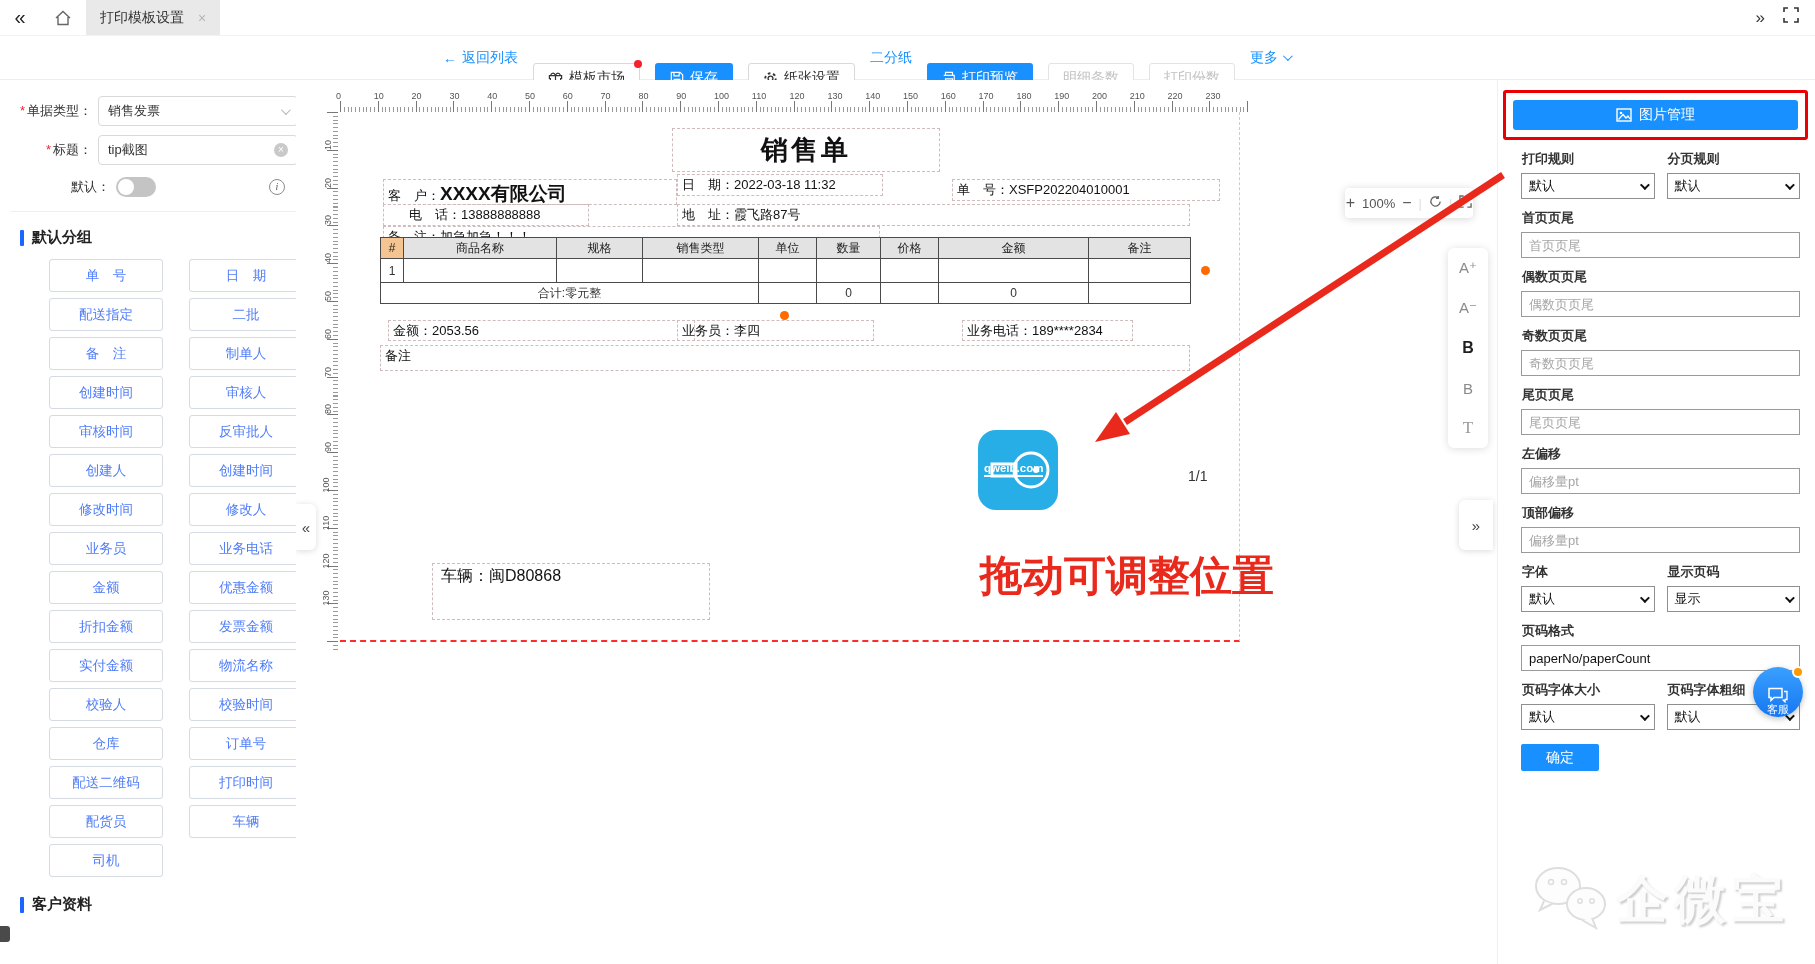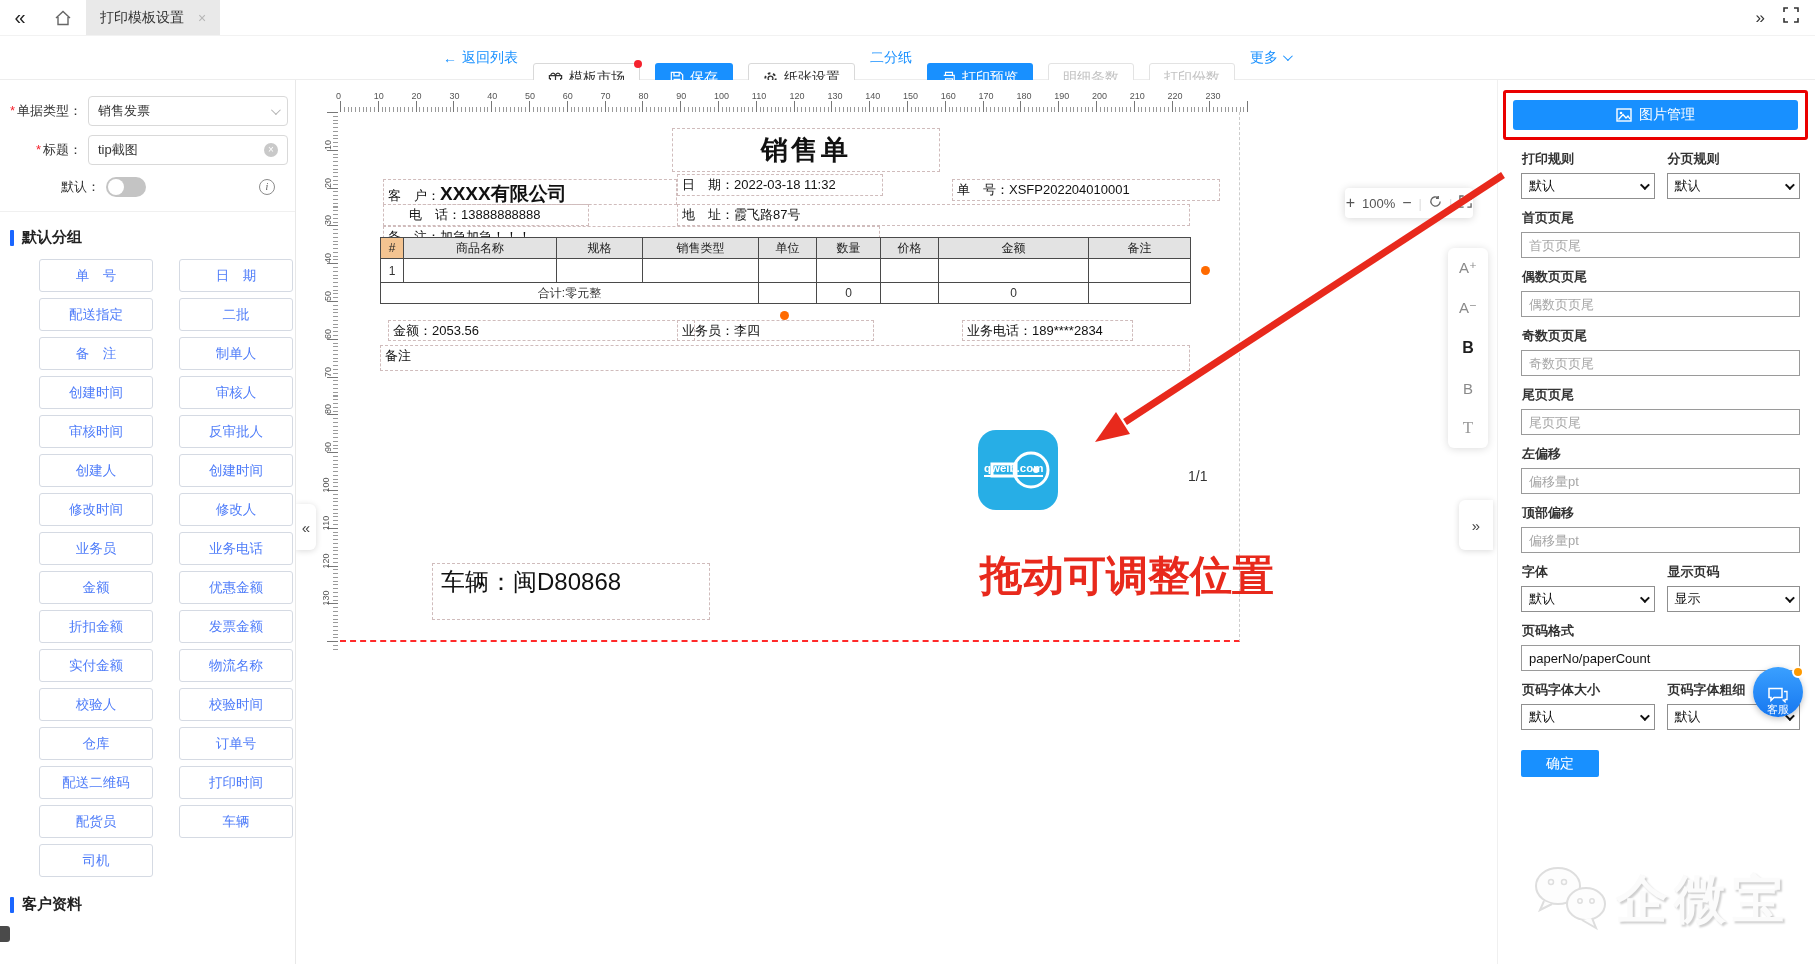--- a/index.html
+++ b/index.html
@@ -30,21 +30,21 @@
           border:1px solid transparent; background:#fff;margin-top:41px; }
   .tbtn.outline { border-color:#d9d9d9; color:#333; }
   .tbtn.primary { background:#1890ff; color:#fff; }
   .tbtn.disabled { border-color:#e3e3e3; color:#c2c2c2; }
   .reddot { position:absolute; right:-3px; top:-4px; width:8px; height:8px; border-radius:50%;
             background:#f5222d; }
   .chev-dn { display:inline-block; width:7px; height:7px; border-right:1.5px solid #1890ff;
              border-bottom:1.5px solid #1890ff; transform:rotate(45deg) translateY(-2px); }
 
   
-  .sidebar { position:absolute; left:0; top:80px; width:296px; height:884px; background:#fff;
+  .sidebar { position:absolute; left:10px; top:80px; width:296px; height:884px; background:#fff;
              border-right:1px solid #e8e8e8; overflow:hidden; padding-top:16px; }
   .srow { display:flex; align-items:center; margin-bottom:9px; }
   .slabel { width:82px; text-align:right; font-size:13px; color:#333; flex:none; }
   .req { color:#f5222d; margin-right:2px; }
   .sselect, .sinput { width:200px; height:30px; border:1px solid #d9d9d9; border-radius:4px;
                       margin-left:6px; display:flex; align-items:center; justify-content:space-between;
                       padding:0 9px; font-size:13px; color:#333; background:#fff;gap:14px; }
   .cv-thin { width:7px; height:7px; border-right:1.5px solid #b3b3b3; border-bottom:1.5px solid #b3b3b3;
              transform:rotate(45deg) translateY(-2px); }
   .clear-ic { width:14px; height:14px; border-radius:50%; background:#c9c9c9; color:#fff;
@@ -93,21 +93,21 @@
 
   table.inv { position:absolute; left:40px; top:125px; width:810px; border-collapse:collapse;
               table-layout:fixed; }
   table.inv th, table.inv td { border:1px solid #4a4a4a; font-size:12px; text-align:center;
                                padding:0; height:21px; overflow:hidden; white-space:nowrap; }
   table.inv th { background:#e3e3e3; font-weight:400; color:#222; }
   table.inv th:first-child { background:#f4c491; }
   table.inv tr.r1 td { height:24px; }
   .odot { position:absolute; width:9px; height:9px; border-radius:50%; background:#ff6a00; z-index:5; }
 
-  .vehicle-box { left:92px; top:451px; width:278px; height:57px; font-size:24px; color:#111;
+  .vehicle-box { left:92px; top:451px; width:278px; height:57px; font-size:16px; color:#111;
                  padding:2px 8px; }
   .logo { position:absolute; left:638px; top:318px; width:80px; height:80px; border-radius:18px;
           background:#27aee6; display:flex; align-items:center; justify-content:center; }
   .logo span { position:absolute; left:6px; top:32px; color:#fff; font-size:11.5px; font-weight:700;
                border-bottom:2px solid #fff; padding-bottom:1px; }
   .page-ind { position:absolute; left:848px; top:356px; font-size:14px; color:#333; }
   .tip-text { position:absolute; left:684px; top:468px; font-size:42px; color:#e8291c;
               font-weight:600; white-space:nowrap; z-index:20; }
 
   .zoom-pill { position:absolute; left:1049px; top:108px; width:128px; height:30px; background:#fff;
@@ -138,21 +138,21 @@
   .pcols { display:flex; gap:12px; }
   .pcols > div { flex:1; }
   .pselect { height:26px; border:1px solid #8f8f8f; display:flex; align-items:center;
              justify-content:space-between; padding:0 7px; font-size:13px; color:#111;
              background:#fff; cursor:pointer; }
   .cv-bold { width:7px; height:7px; border-right:2px solid #111; border-bottom:2px solid #111;
              transform:rotate(45deg) translateY(-2px); }
   .pinput { width:100%; height:26px; border:1px solid #9a9a9a; padding:0 7px; font-size:13px;
             color:#111; font-family:"Liberation Sans","DejaVu Sans",sans-serif; }
   .pinput::placeholder { color:#a6a6a6; }
-  .confirm-btn { margin-top:20px; width:78px; height:27px; background:#1890ff; color:#fff;
+  .confirm-btn { margin-top:14px; width:78px; height:27px; background:#1890ff; color:#fff;
                  border:none; border-radius:2px; font-size:14px; cursor:pointer; }
 
   
   .arrow-svg { position:absolute; left:0; top:0; width:1815px; height:964px; pointer-events:none;
                z-index:60; }
   .kefu { position:absolute; left:1753px; top:667px; width:50px; height:50px; border-radius:50%;
           background:linear-gradient(#3aa0ff,#1677f0); color:#fff; display:flex; flex-direction:column;
           align-items:center; justify-content:flex-end; z-index:70; cursor:pointer;
           box-shadow:0 2px 6px rgba(0,0,0,.25); }
   .kefu .txt { font-size:11px; margin-top:-1px; }

